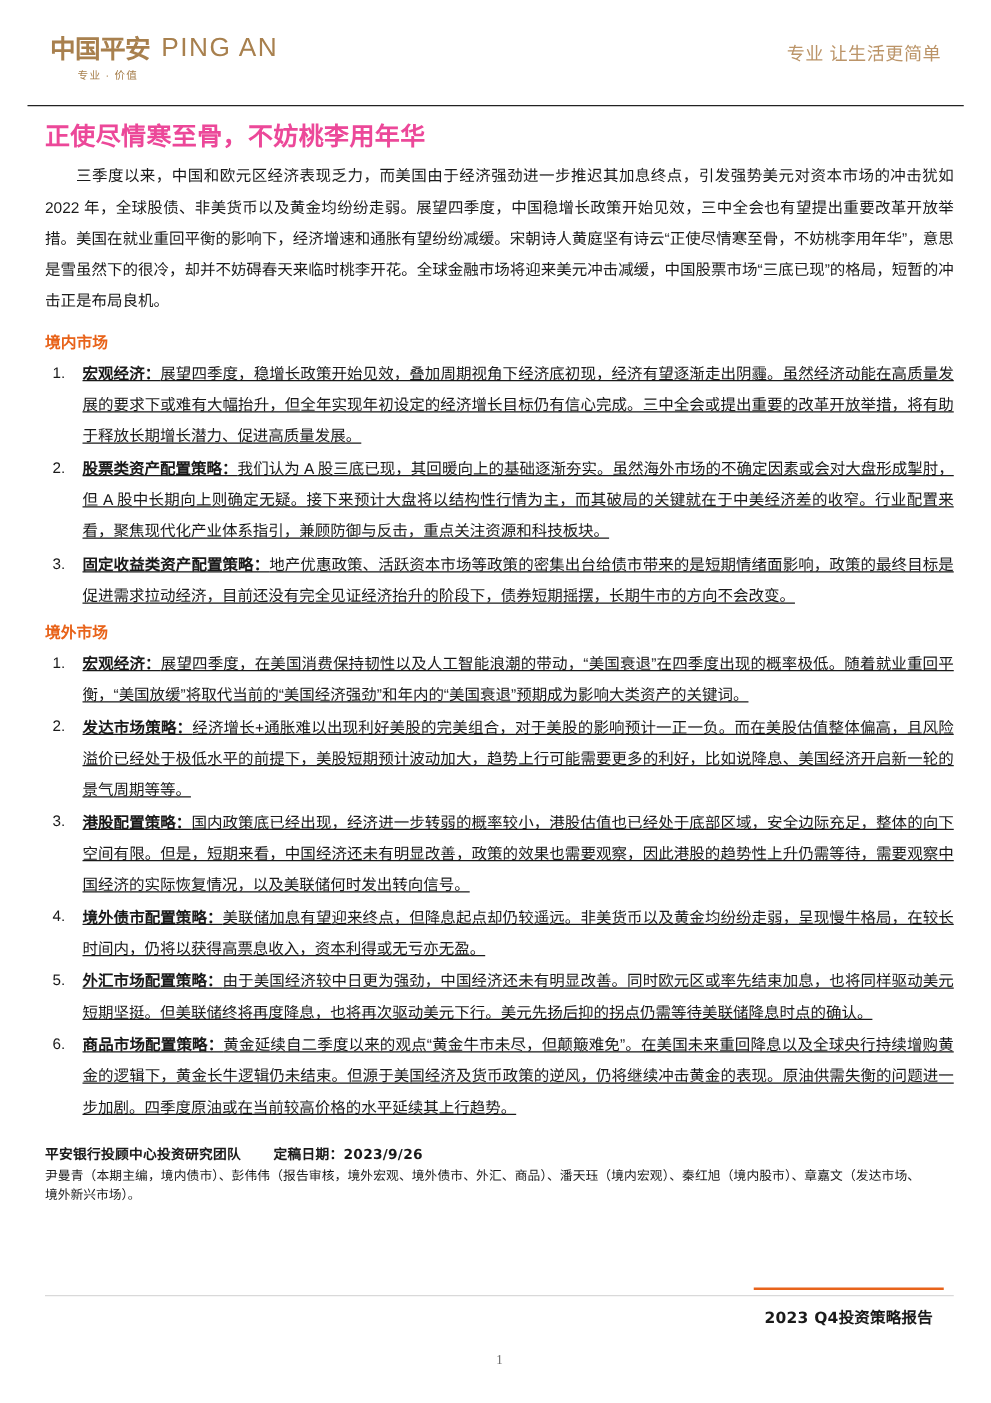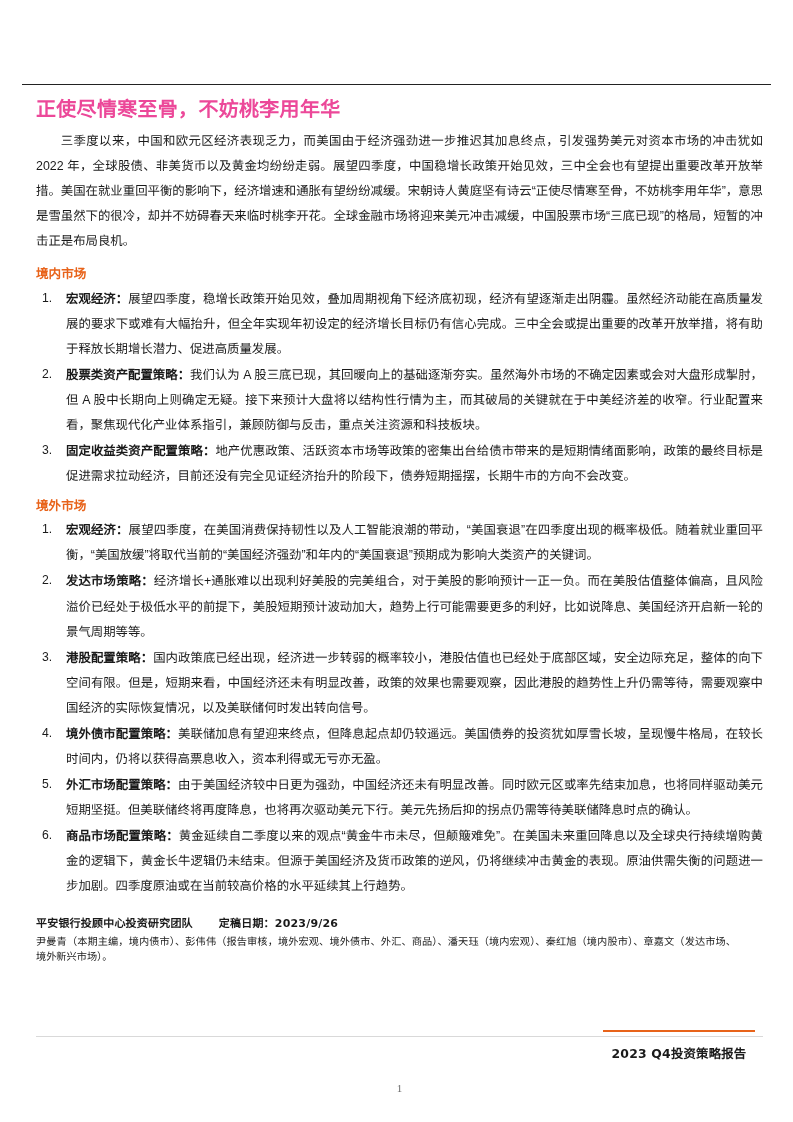--- a/index.html
+++ b/index.html
@@ -128,20 +128,21 @@
   ol.pts > li {
     counter-increment: ptcount;
     position: relative;
     padding-left: 30px;
     font-size: 12.4px;
     line-height: 2.02;
     text-align: justify;
     text-justify: inter-ideograph;
     margin: 0;
     color: #1a1a1a;
+    text-decoration: underline;
   }
   ol.pts > li::before {
     content: counter(ptcount) ".";
     position: absolute;
     left: 6px;
     top: 0;
     font-size: 12.2px;
     line-height: 2.02;
     color: #1a1a1a;
   }
@@ -239,20 +240,30 @@
     font-size: 11px;
     color: #6b6b6b;
     font-family: "Liberation Serif", serif;
   }
 </style>
 </head>
 <body>
 
 <div class="page">
 
+  <div class="header">
+    <div class="brand-block">
+      <div class="brand-line">
+        <span class="brand-cn">中国平安</span>
+        <span class="brand-en">PING AN</span>
+      </div>
+      <div class="brand-sub">专业 · 价值</div>
+    </div>
+    <div class="header-tagline">专业 让生活更简单</div>
+  </div>
   <div class="header-rule"></div>
 
   <div class="content">
 
     <h1 class="doc-title">正使尽情寒至骨，不妨桃李用年华</h1>
 
     <p class="intro">三季度以来，中国和欧元区经济表现乏力，而美国由于经济强劲进一步推迟其加息终点，引发强势美元对资本市场的冲击犹如 2022 年，全球股债、非美货币以及黄金均纷纷走弱。展望四季度，中国稳增长政策开始见效，三中全会也有望提出重要改革开放举措。美国在就业重回平衡的影响下，经济增速和通胀有望纷纷减缓。宋朝诗人黄庭坚有诗云“正使尽情寒至骨，不妨桃李用年华”，意思是雪虽然下的很冷，却并不妨碍春天来临时桃李开花。全球金融市场将迎来美元冲击减缓，中国股票市场“三底已现”的格局，短暂的冲击正是布局良机。</p>
 
     <div class="section-head-wrap">
       <span class="section-head">境内市场</span>
@@ -276,21 +287,21 @@
       <li>
         <span class="lead">宏观经济：</span><span>展望四季度，在美国消费保持韧性以及人工智能浪潮的带动，“美国衰退”在四季度出现的概率极低。随着就业重回平衡，“美国放缓”将取代当前的“美国经济强劲”和年内的“美国衰退”预期成为影响大类资产的关键词。</span>
       </li>
       <li>
         <span class="lead">发达市场策略：</span><span>经济增长+通胀难以出现利好美股的完美组合，对于美股的影响预计一正一负。而在美股估值整体偏高，且风险溢价已经处于极低水平的前提下，美股短期预计波动加大，趋势上行可能需要更多的利好，比如说降息、美国经济开启新一轮的景气周期等等。</span>
       </li>
       <li>
         <span class="lead">港股配置策略：</span><span>国内政策底已经出现，经济进一步转弱的概率较小，港股估值也已经处于底部区域，安全边际充足，整体的向下空间有限。但是，短期来看，中国经济还未有明显改善，政策的效果也需要观察，因此港股的趋势性上升仍需等待，需要观察中国经济的实际恢复情况，以及美联储何时发出转向信号。</span>
       </li>
       <li>
-        <span class="lead">境外债市配置策略：</span><span>美联储加息有望迎来终点，但降息起点却仍较遥远。美国债券的投资犹如厚雪长坡，呈现慢牛格局，在较长时间内，仍将以获得高票息收入，资本利得或无亏亦无盈。</span>
+        <span class="lead">境外债市配置策略：</span><span>美联储加息有望迎来终点，但降息起点却仍较遥远。非美货币以及黄金均纷纷走弱，呈现慢牛格局，在较长时间内，仍将以获得高票息收入，资本利得或无亏亦无盈。</span>
       </li>
       <li>
         <span class="lead">外汇市场配置策略：</span><span>由于美国经济较中日更为强劲，中国经济还未有明显改善。同时欧元区或率先结束加息，也将同样驱动美元短期坚挺。但美联储终将再度降息，也将再次驱动美元下行。美元先扬后抑的拐点仍需等待美联储降息时点的确认。</span>
       </li>
       <li>
         <span class="lead">商品市场配置策略：</span><span>黄金延续自二季度以来的观点“黄金牛市未尽，但颠簸难免”。在美国未来重回降息以及全球央行持续增购黄金的逻辑下，黄金长牛逻辑仍未结束。但源于美国经济及货币政策的逆风，仍将继续冲击黄金的表现。原油供需失衡的问题进一步加剧。四季度原油或在当前较高价格的水平延续其上行趋势。</span>
       </li>
     </ol>
 
     <div class="credits">

